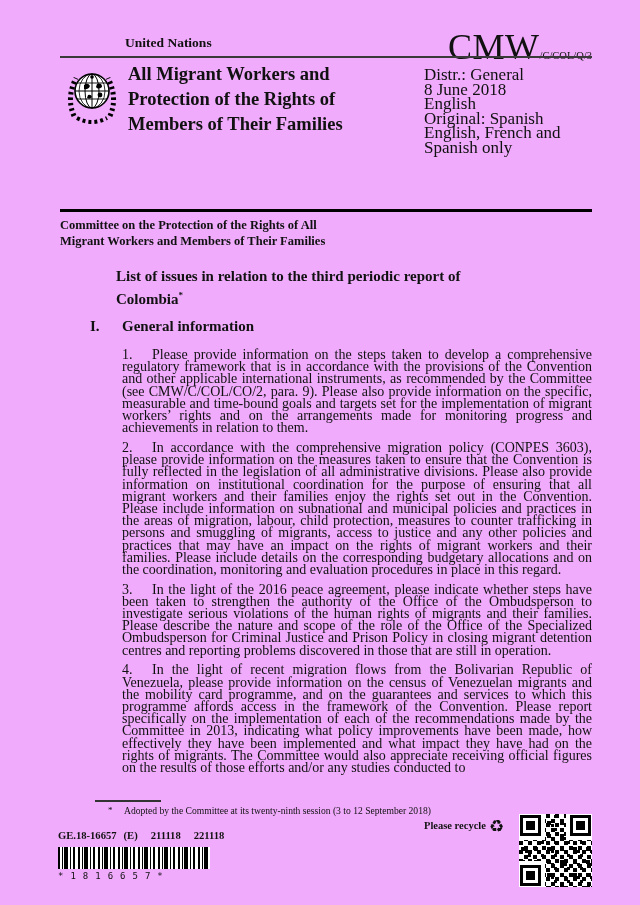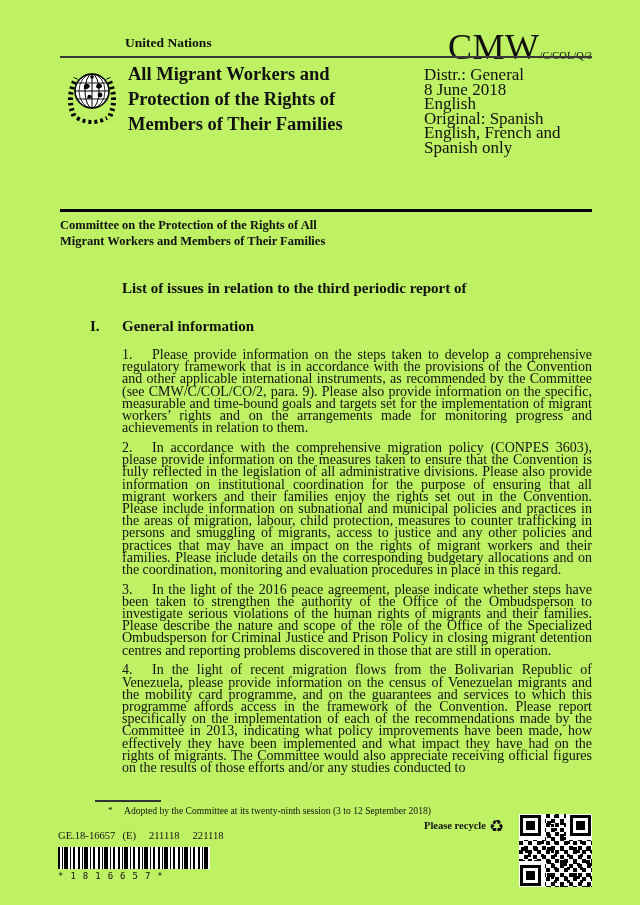--- a/index.html
+++ b/index.html
@@ -1,19 +1,19 @@
 <!DOCTYPE html>
 <html><head>
 <meta charset="utf-8">
 <style>
   * { margin: 0; padding: 0; box-sizing: border-box; }
   body { background: #e8e8e8; font-family: "Liberation Serif", serif; }
   .page {
     position: relative; width: 640px; height: 905px;
-    background: #bef264; color: #111; overflow: hidden;
+    background: #f0abfc; color: #111; overflow: hidden;
     margin: 0 auto;
   }
   
   .org-name {
     position: absolute; left: 125px; top: 35px;
     font-weight: bold; font-size: 13.5px;
   }
   .doc-symbol {
     position: absolute; right: 48px; top: 26px; white-space: nowrap;
   }
@@ -36,22 +36,22 @@
   .rule-thick {
     position: absolute; left: 60px; right: 48px; top: 209px;
     height: 3px; background: #000;
   }
   .committee {
     position: absolute; left: 60px; top: 218px;
     font-weight: bold; font-size: 12.5px; line-height: 15.5px; width: 360px;
   }
   
   .doc-title {
-    position: absolute; left: 122px; top: 267px;
-    font-weight: bold; font-size: 15px; line-height: 19px; width: 460px; margin-top: 12px;
+    position: absolute; left: 116px; top: 267px;
+    font-weight: bold; font-size: 15px; line-height: 19px; width: 460px;
   }
   .doc-title sup { font-size: 9px; font-weight: bold; }
   .section-head {
     position: absolute; left: 90px; top: 318px;
     font-weight: bold; font-size: 15px; width: 470px;
   }
   .section-head .sec-num { display: inline-block; width: 32px; }
   .body-text {
     position: absolute; left: 122px; top: 349px; width: 470px;
     font-size: 14px; line-height: 12.2px; text-align: justify;
@@ -66,21 +66,21 @@
   .footnote {
     position: absolute; left: 108px; top: 805px; width: 430px;
     font-size: 9.6px; line-height: 11px;
   }
   .footnote .fn-marker { display: inline-block; width: 16px; font-size: 9px; vertical-align: 1px; }
   
   .ge-line {
     position: absolute; left: 58px; top: 830px;
     font-size: 10.6px; white-space: nowrap;
   }
-  .ge-line span { margin-right: 13px; }
+  .ge-line span { margin-right: 13px; font-weight: bold; }
   .ge-line .ge-no { margin-right: 7px; }
   .barcode {
     position: absolute; left: 58px; top: 847px; width: 152px; height: 22px;
     background: repeating-linear-gradient(90deg,
       #000 0 2px, #fff 2px 4px, #000 4px 5px, #fff 5px 6px,
       #000 6px 10px, #fff 10px 12px, #000 12px 13px, #fff 13px 15px,
       #000 15px 17px, #fff 17px 20px);
   }
   .barcode-text {
     position: absolute; left: 58px; top: 871px; width: 152px;
@@ -144,20 +144,21 @@
 
   <div class="rule-thick"></div>
 
   <div class="committee">
     <div>Committee on the Protection of the Rights of All</div>
     <div>Migrant Workers and Members of Their Families</div>
   </div>
 
   <div class="doc-title">
     <div>List of issues in relation to the third periodic report of</div>
+    <div><span>Colombia</span><sup>*</sup></div>
   </div>
 
   <div class="section-head">
     <span class="sec-num">I.</span><span>General information</span>
   </div>
 
   <div class="body-text">
     <p><span class="pnum">1.</span><span>Please provide information on the steps taken to develop a comprehensive regulatory framework that is in accordance with the provisions of the Convention and other applicable international instruments, as recommended by the Committee (see CMW/C/COL/CO/2, para. 9). Please also provide information on the specific, measurable and time-bound goals and targets set for the implementation of migrant workers’ rights and on the arrangements made for monitoring progress and achievements in relation to them.</span></p>
     <p><span class="pnum">2.</span><span>In accordance with the comprehensive migration policy (CONPES 3603), please provide information on the measures taken to ensure that the Convention is fully reflected in the legislation of all administrative divisions. Please also provide information on institutional coordination for the purpose of ensuring that all migrant workers and their families enjoy the rights set out in the Convention. Please include information on subnational and municipal policies and practices in the areas of migration, labour, child protection, measures to counter trafficking in persons and smuggling of migrants, access to justice and any other policies and practices that may have an impact on the rights of migrant workers and their families. Please include details on the corresponding budgetary allocations and on the coordination, monitoring and evaluation procedures in place in this regard.</span></p>
     <p><span class="pnum">3.</span><span>In the light of the 2016 peace agreement, please indicate whether steps have been taken to strengthen the authority of the Office of the Ombudsperson to investigate serious violations of the human rights of migrants and their families. Please describe the nature and scope of the role of the Office of the Specialized Ombudsperson for Criminal Justice and Prison Policy in closing migrant detention centres and reporting problems discovered in those that are still in operation.</span></p>

